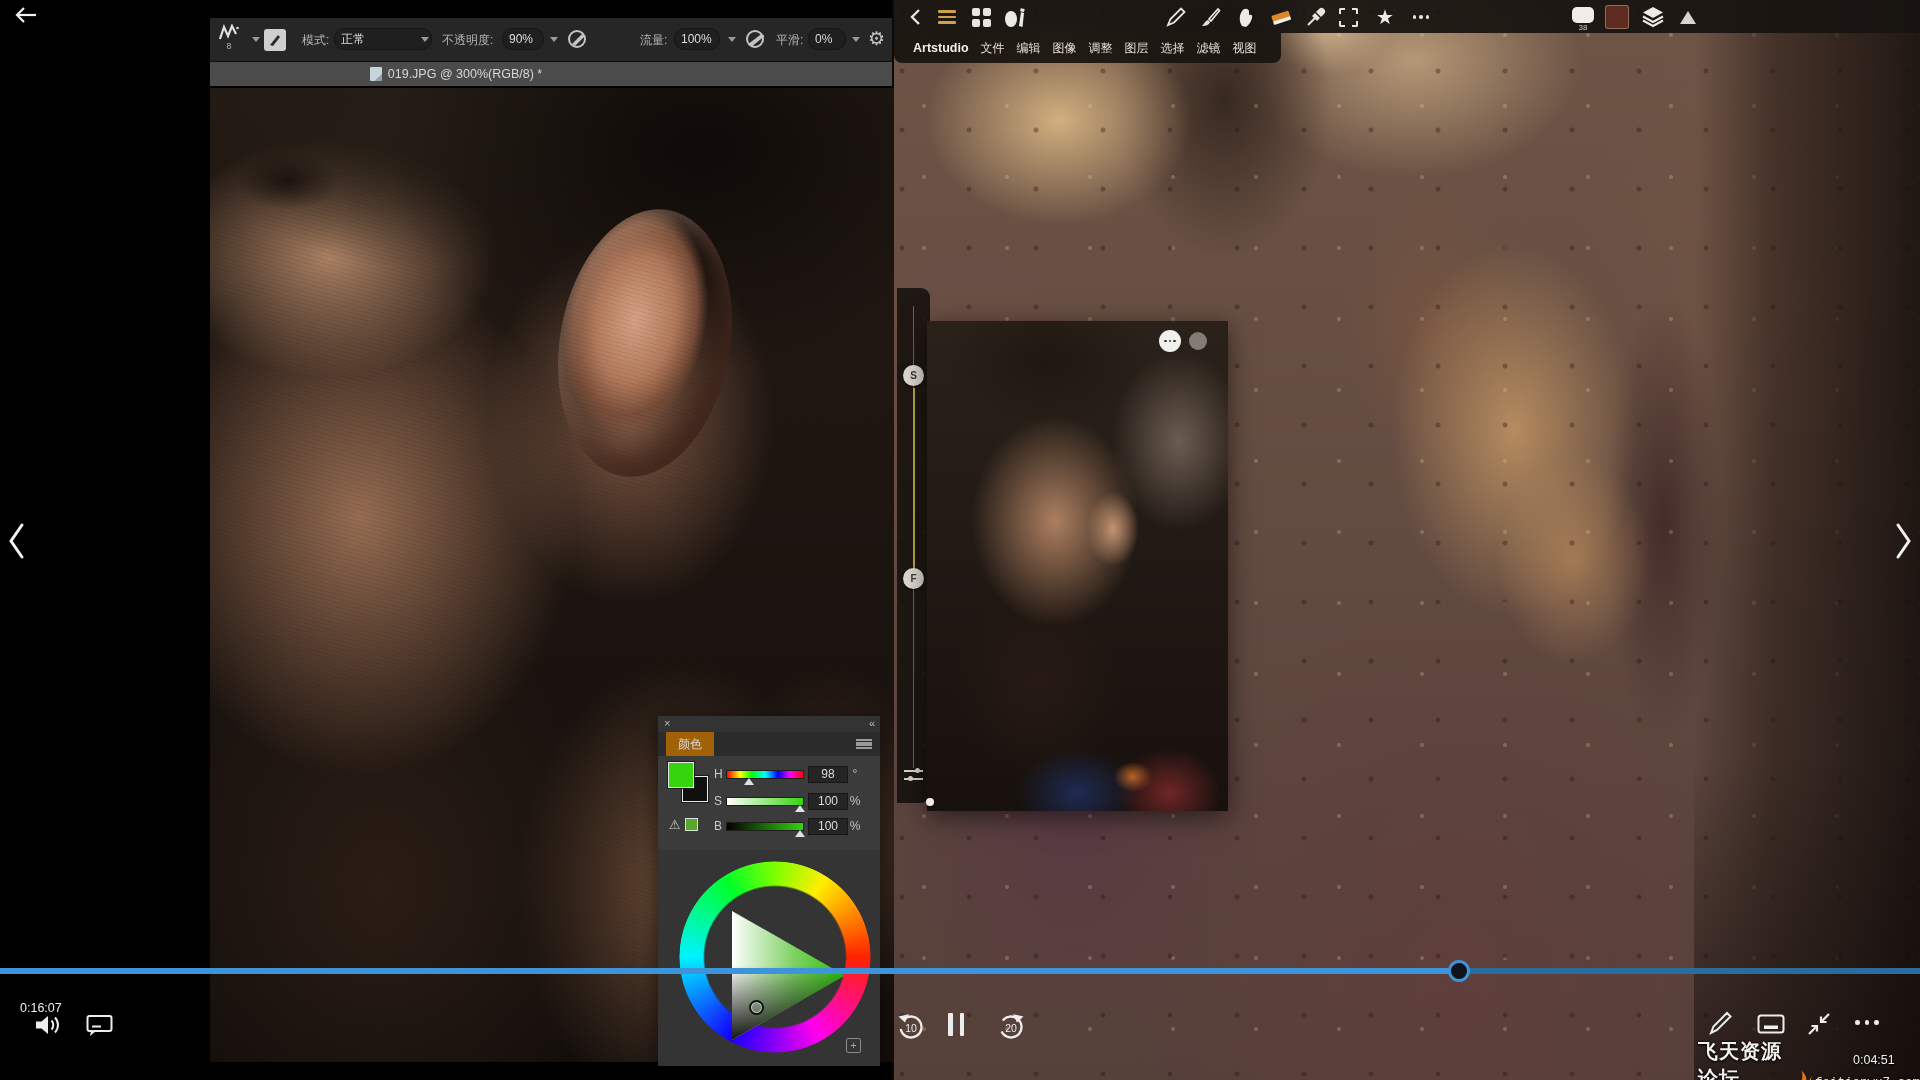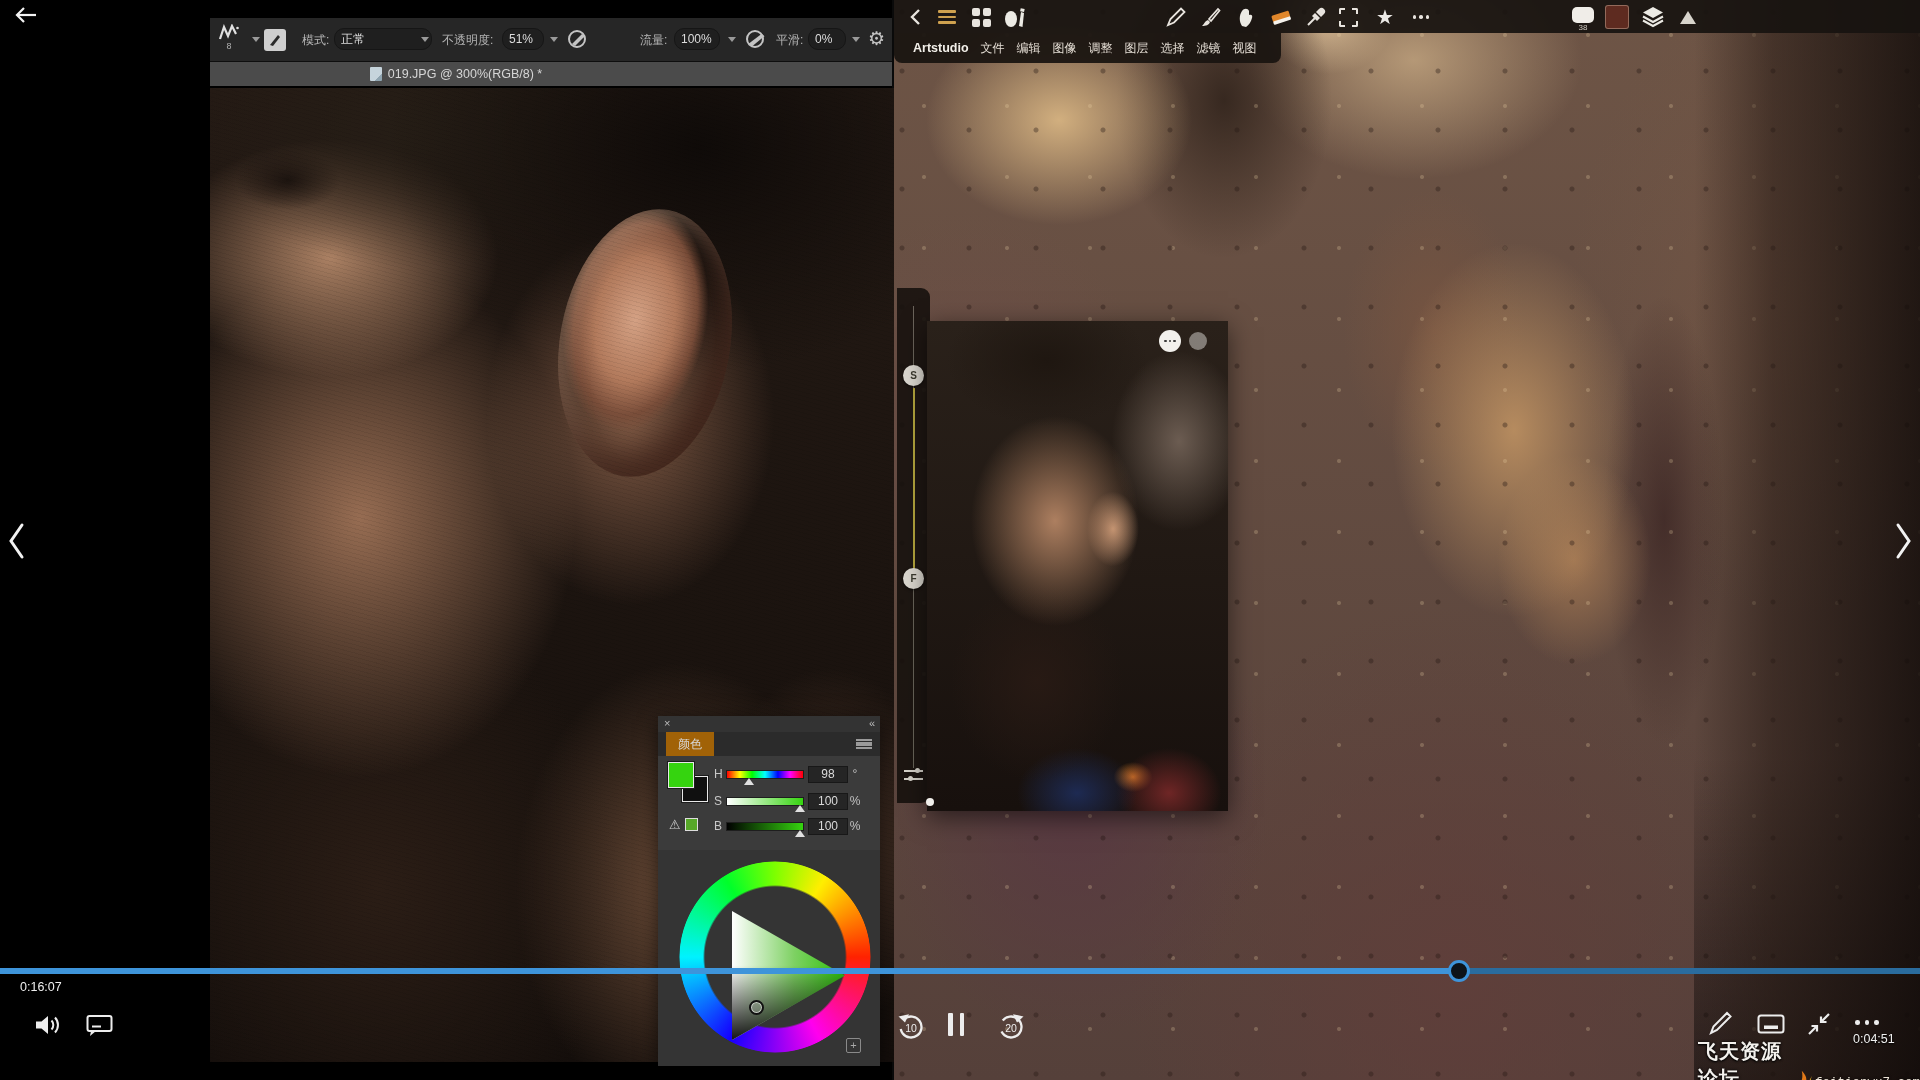--- a/index.html
+++ b/index.html
@@ -141,21 +141,21 @@
       linear-gradient(#2a211a,#17100d); }
   .ref-more { position:absolute; left:232px; top:9px; width:22px; height:22px; border-radius:50%; background:#f2f0ec; display:flex; align-items:center; justify-content:center; gap:2px; }
   .ref-more i { width:2.5px; height:2.5px; border-radius:50%; background:#3a3a3a; }
   .ref-pin { position:absolute; left:262px; top:11px; width:18px; height:18px; border-radius:50%; background:rgba(240,238,232,.45); }
   .ref-dot { position:absolute; left:-1px; top:477px; width:8px; height:8px; border-radius:50%; background:#f0eeea; }
 
   
   .progress { position:absolute; left:0; top:968px; width:1920px; height:6px; background:#2a6c9e; z-index:50; }
   .progress .played { position:absolute; left:0; top:0; height:6px; background:#3e94da; }
   .p-handle { position:absolute; top:960px; width:22px; height:22px; margin-left:-11px; border-radius:50%; border:3.5px solid #3e94da; background:#0d1319; z-index:51; }
-  .timetext { position:absolute; font-size:12.5px; color:#efefef; z-index:52; text-shadow:0 1px 2px #000; }
+  .timetext { position:absolute; font-size:12.5px; color:#efefef; z-index:52; text-shadow:0 1px 2px #000;margin-top:21px; }
   .pbtn { position:absolute; z-index:52; display:flex; align-items:center; justify-content:center; }
   .pause i { display:inline-block; width:4.5px; height:23px; background:#ededed; border-radius:1px; }
   .pause i + i { margin-left:7px; }
   .skip { width:30px; height:30px; }
   .skip .n { position:absolute; left:0; top:11px; width:100%; text-align:center; font-size:10.5px; color:#ededed; }
   .wm { position:absolute; left:1698px; top:1038px; z-index:52; display:flex; align-items:flex-end; gap:2px; }
   .wm .cn { font-size:20px; font-weight:bold; color:#f4f2ee; text-shadow:0 0 3px #000,0 1px 2px #000; letter-spacing:1px; }
   .wm .dom { font-size:12.5px; color:#efe6da; text-shadow:0 0 3px #000; font-family:"Liberation Mono","DejaVu Sans Mono",monospace; padding-bottom:2px; }
   .edge-nav { position:absolute; top:522px; z-index:52; }
   .mdots { display:flex; gap:5px; }
@@ -182,21 +182,21 @@
             <path d="M2 12 L10 2 l2 2 L5 13 Z" fill="#2a2a2a"></path>
           </svg>
       </div>
       <span class="lbl" style="left:92px">模式:</span>
       <div class="ps-box" style="left:124px; width:98px">
         <span>正常</span>
         <span class="caret" style="left:86px; top:8px"></span>
       </div>
       <span class="lbl" style="left:232px">不透明度:</span>
       <div class="ps-box" style="left:292px; width:42px">
-        <span>51%</span>
+        <span>90%</span>
       </div>
       <span class="caret" style="left:340px"></span>
       <svg class="abs" style="left:356px; top:9px" width="24" height="24" viewBox="0 0 24 24">
           <circle cx="11" cy="12" r="8" fill="none" stroke="#c4c4c4" stroke-width="2"></circle>
           <path d="M6 17 L16 7 l3 2 L9 19 Z" fill="#c4c4c4"></path>
         </svg>
       <span class="lbl" style="left:430px">流量:</span>
       <div class="ps-box" style="left:464px; width:46px">
         <span>100%</span>
       </div>

